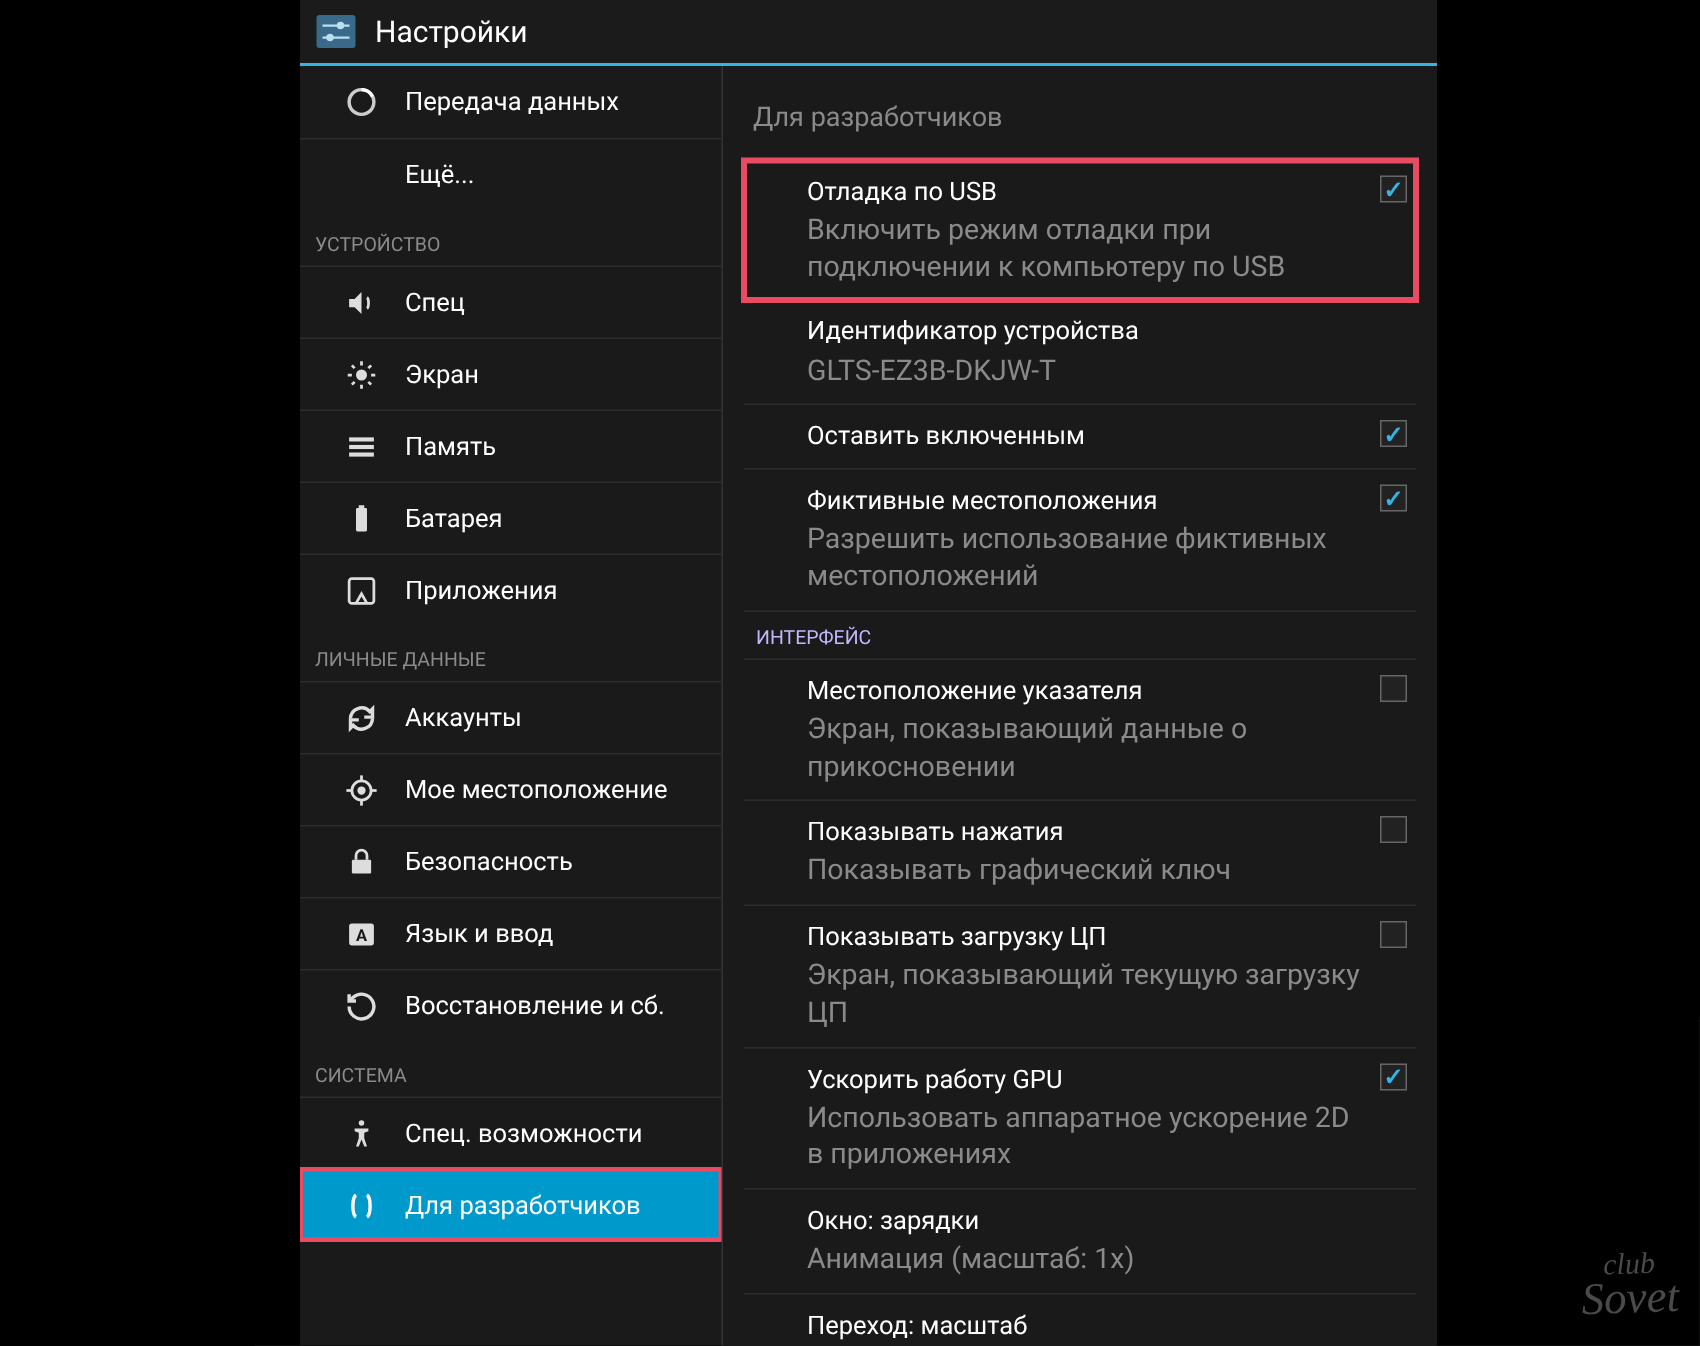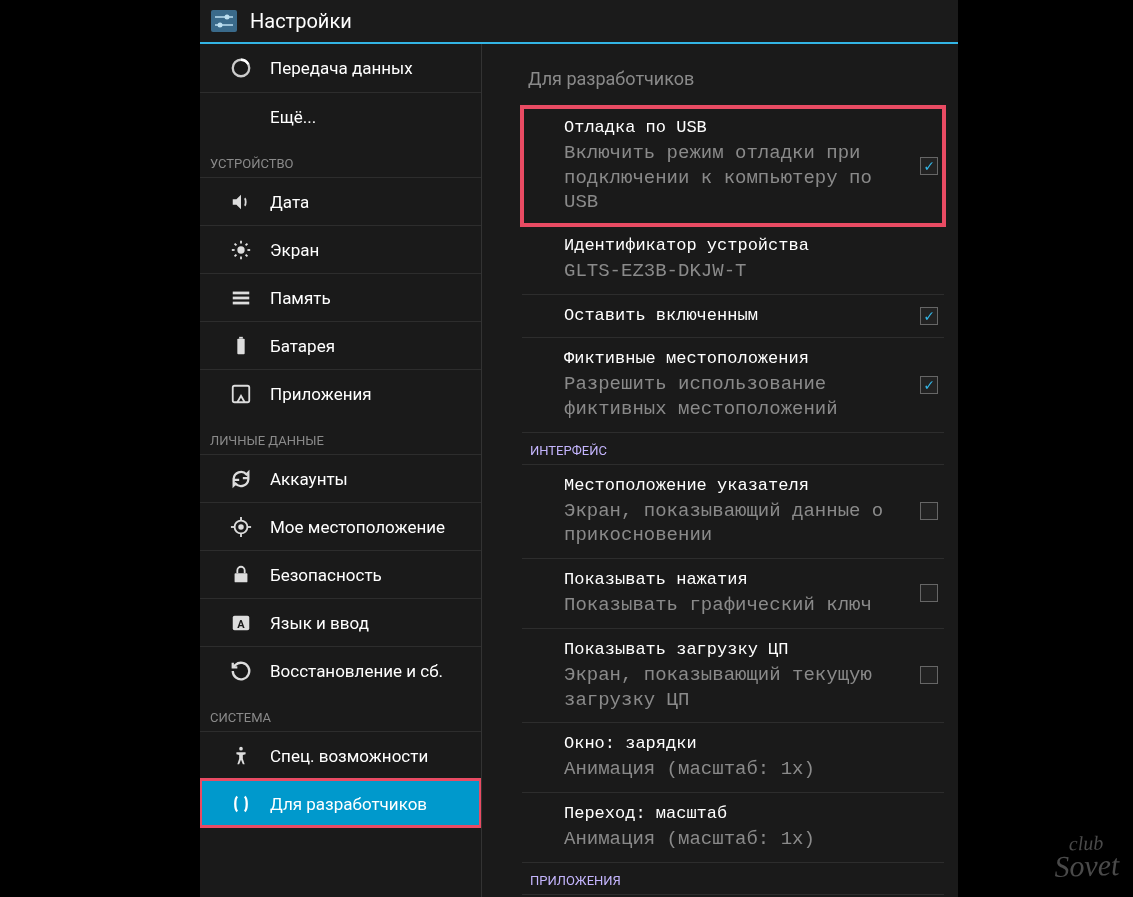--- a/index.html
+++ b/index.html
@@ -39,21 +39,20 @@
   }
   .header-title {
     color: #fff;
     font-size: 20px;
     font-weight: 400;
   }
   .content {
     display: flex;
     flex: 1;
     overflow: hidden;
-    gap: 26px;
   }
   .sidebar {
     width: 282px;
     background: #1a1a1a;
     border-right: 1px solid #333;
     overflow-y: auto;
   }
   .sidebar .cat {
     color: #8a8a8a;
     font-size: 13px;
@@ -100,25 +99,23 @@
   }
   .sect {
     color: #c4b5fd;
     font-size: 13px;
     padding: 10px 0 6px 8px;
     border-bottom: 1px solid #2d2d2d;
     text-transform: uppercase;
   }
   .row {
     display: flex;
-    align-items: center;
     padding: 10px 6px 10px 42px;
     border-bottom: 1px solid #2d2d2d;
     cursor: pointer;
-    font-family: Liberation Mono, monospace;
   }
   .row.highlight {
     outline: 4px solid #e94b63;
     outline-offset: -2px;
     border-bottom: none;
   }
   .row .txt {
     flex: 1;
     padding-right: 8px;
   }
@@ -202,21 +199,21 @@
 
       <div class="cat">УСТРОЙСТВО</div>
 
       <div class="item">
         <span class="ic">
           <svg width="22" height="22" viewBox="0 0 24 24" fill="#ddd">
               <path d="M3 9v6h4l5 5V4L7 9H3z"></path>
               <path d="M16 8c1.5 1 1.5 7 0 8" fill="none" stroke="#ddd" stroke-width="2"></path>
             </svg>
         </span>
-        <span>Дата</span>
+        <span>Спец</span>
       </div>
       <div class="item">
         <span class="ic">
           <svg width="22" height="22" viewBox="0 0 24 24" fill="#ddd">
               <circle cx="12" cy="12" r="4"></circle>
               <g stroke="#ddd" stroke-width="2">
                 <line x1="12" y1="2" x2="12" y2="5"></line>
                 <line x1="12" y1="19" x2="12" y2="22"></line>
                 <line x1="2" y1="12" x2="5" y2="12"></line>
                 <line x1="19" y1="12" x2="22" y2="12"></line>
@@ -384,20 +381,27 @@
       </div>
 
       <div class="row">
         <div class="txt">
           <div class="title">Показывать загрузку ЦП</div>
           <div class="sub">Экран, показывающий текущую загрузку ЦП</div>
         </div>
         <div class="chk"></div>
       </div>
 
+      <div class="row">
+        <div class="txt">
+          <div class="title">Ускорить работу GPU</div>
+          <div class="sub">Использовать аппаратное ускорение 2D в приложениях</div>
+        </div>
+        <div class="chk on"></div>
+      </div>
 
       <div class="row">
         <div class="txt">
           <div class="title">Окно: зарядки</div>
           <div class="sub">Анимация (масштаб: 1x)</div>
         </div>
       </div>
 
       <div class="row">
         <div class="txt">

